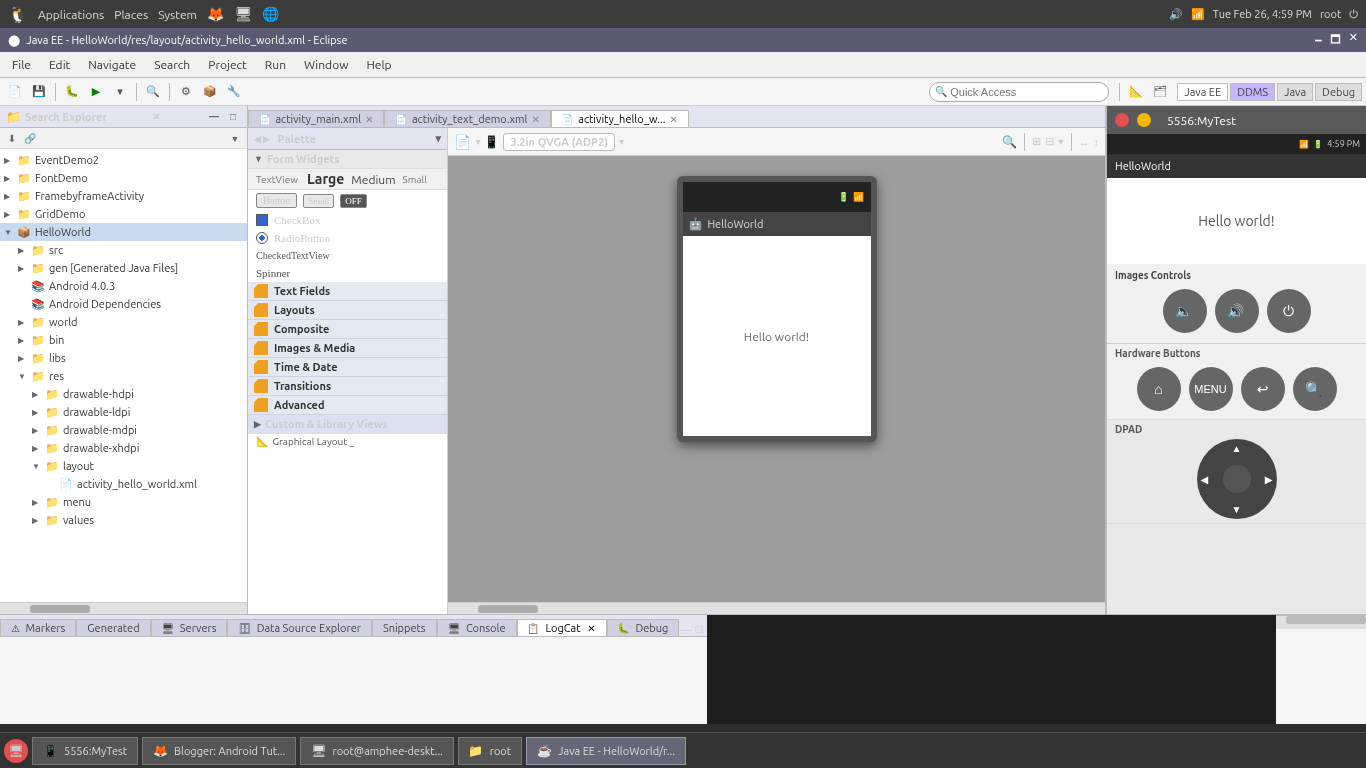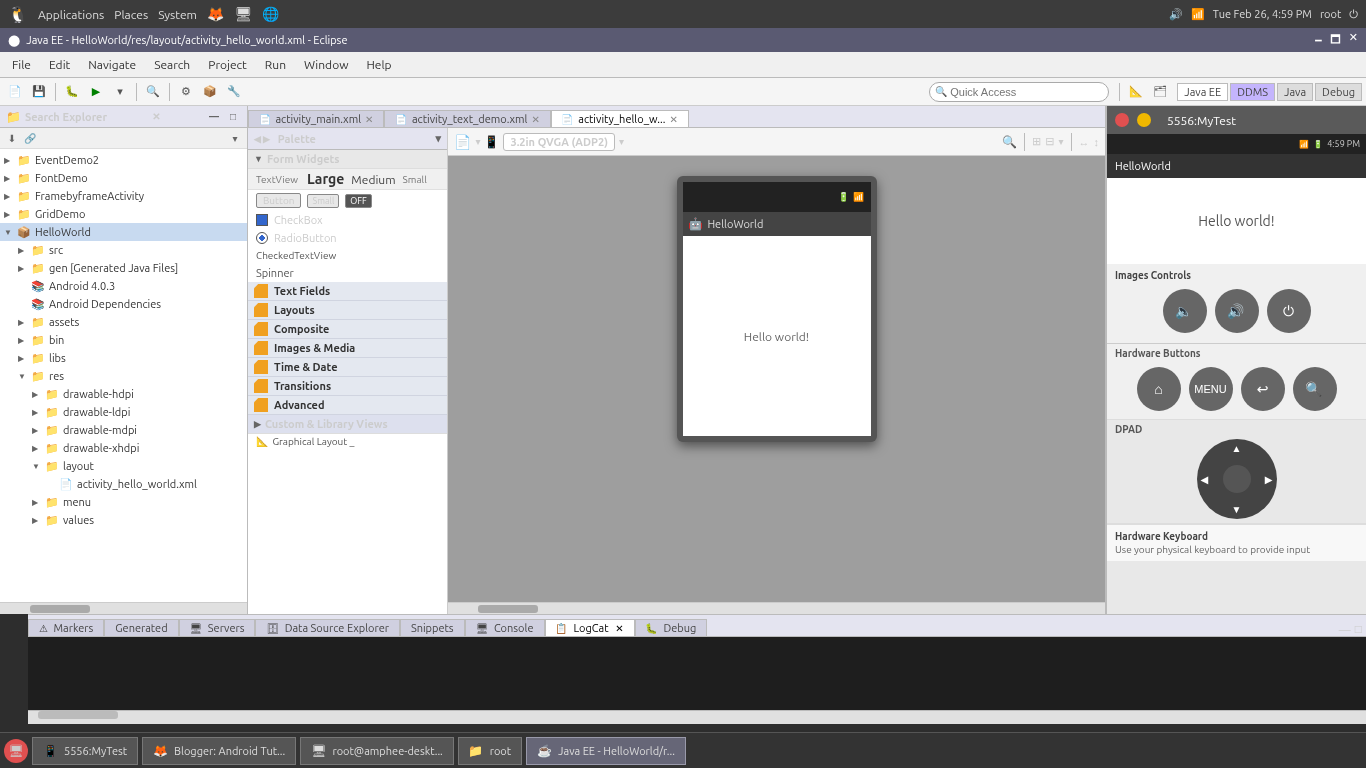--- a/index.html
+++ b/index.html
@@ -196,20 +196,21 @@
       color: #666;
       cursor: pointer;
       gap: 3px;
     }
     .palette-widget-row {
       display: flex;
       align-items: center;
       padding: 3px 8px;
       gap: 6px;
       cursor: pointer;
+      font-family: Liberation Serif, serif;
     }
     .btn-sample { padding: 1px 6px; border: 1px solid #888; background: #e8e8e8; font-size: 10px; cursor: pointer; border-radius: 2px; }
     .btn-small { padding: 1px 4px; font-size: 9px; }
     .btn-off { background: #555; color: #fff; }
     .checkbox-icon { width: 12px; height: 12px; border: 1px solid #555; display: inline-block; background: #fff; }
     .checked-icon { background: #3366cc; }
     .radio-icon { width: 12px; height: 12px; border-radius: 50%; border: 1px solid #555; display: inline-block; background: #fff; position: relative; }
     .radio-checked { background: radial-gradient(circle, #3366cc 40%, #fff 40%); }
     .palette-category {
       display: flex;
@@ -250,22 +251,21 @@
       padding: 20px;
       overflow: hidden;
     }
 
     
     .bottom-area {
       height: 110px;
       background: #f5f5f5;
       border-top: 1px solid #bbb;
       display: flex;
-      flex-direction: column;
-      margin-left: 28px;
+      flex-direction: row;
     }
     .bottom-tabs {
       display: flex;
       background: #e4e4f0;
       border-bottom: 1px solid #bbb;
       height: 22px;
       align-items: flex-end;
     }
     .bottom-tab {
       padding: 2px 10px;
@@ -583,21 +583,21 @@
         <span>Android 4.0.3</span>
       </div>
       <div class="tree-item" style="padding-left:18px;">
         <span class="tree-arrow"> </span>
         <span class="tree-icon" style="color:#888;">📚</span>
         <span>Android Dependencies</span>
       </div>
       <div class="tree-item" style="padding-left:18px;">
         <span class="tree-arrow">▶</span>
         <span class="tree-icon folder-icon">📁</span>
-        <span>assets</span>
+        <span>world</span>
       </div>
       <div class="tree-item" style="padding-left:18px;">
         <span class="tree-arrow">▶</span>
         <span class="tree-icon folder-icon">📁</span>
         <span>bin</span>
       </div>
       <div class="tree-item" style="padding-left:18px;">
         <span class="tree-arrow">▶</span>
         <span class="tree-icon folder-icon">📁</span>
         <span>libs</span>
@@ -853,24 +853,20 @@
       <div style="font-size:10px;font-weight:bold;color:#555;margin-bottom:4px;">DPAD</div>
       <div class="avd-dpad">
         <div class="dpad-center"></div>
         <span class="dpad-arrow dpad-up">▲</span>
         <span class="dpad-arrow dpad-down">▼</span>
         <span class="dpad-arrow dpad-left">◀</span>
         <span class="dpad-arrow dpad-right">▶</span>
       </div>
     </div>
 
-    <div class="avd-keyboard-section">
-      <div style="font-weight:bold;">Hardware Keyboard</div>
-      <div style="margin-top:2px;font-size:10px;color:#666;">Use your physical keyboard to provide input</div>
-    </div>
   </div>
 
 </div>
 
 <div class="bottom-area">
   <div class="bottom-tabs">
     <div class="bottom-tab">
       <span style="font-size:10px;">⚠</span>
       <span style="margin-left:3px;">Markers</span>
     </div>

